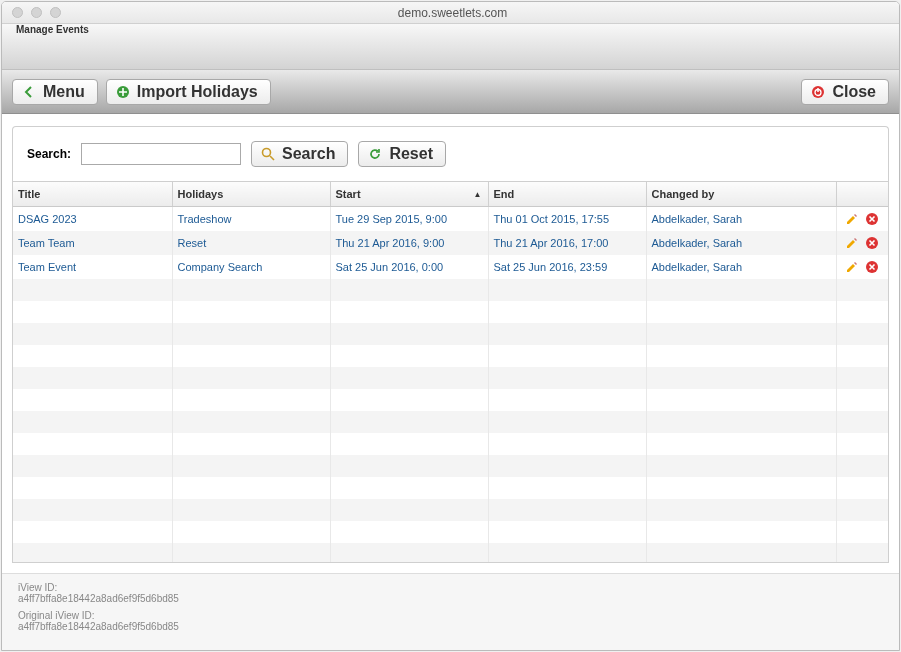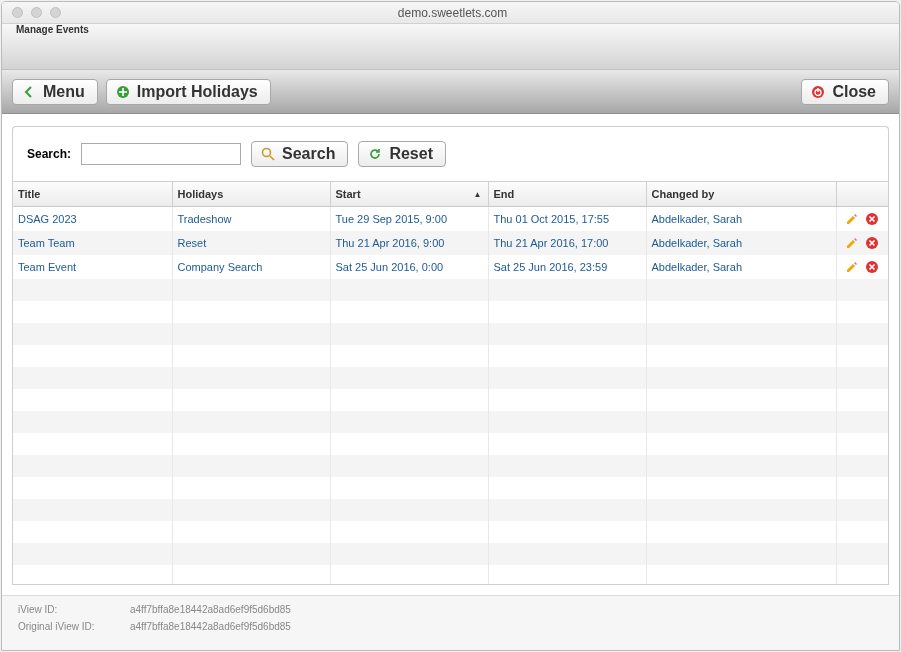--- a/index.html
+++ b/index.html
@@ -187,22 +187,22 @@
     }
     .footer {
       padding: 8px 16px 12px 16px;
       color: #888;
       font-size: 10px;
       border-top: 1px solid #ddd;
       background: #f6f6f6;
     }
     .footer-row {
       display: flex;
-      gap: 18px;
       margin-bottom: 6px;
+      flex-direction: column;
     }
     .footer-label {
       min-width: 94px;
     }
   </style>
 </head>
 <body>
 
 <div class="window-frame">
   <div class="titlebar">

